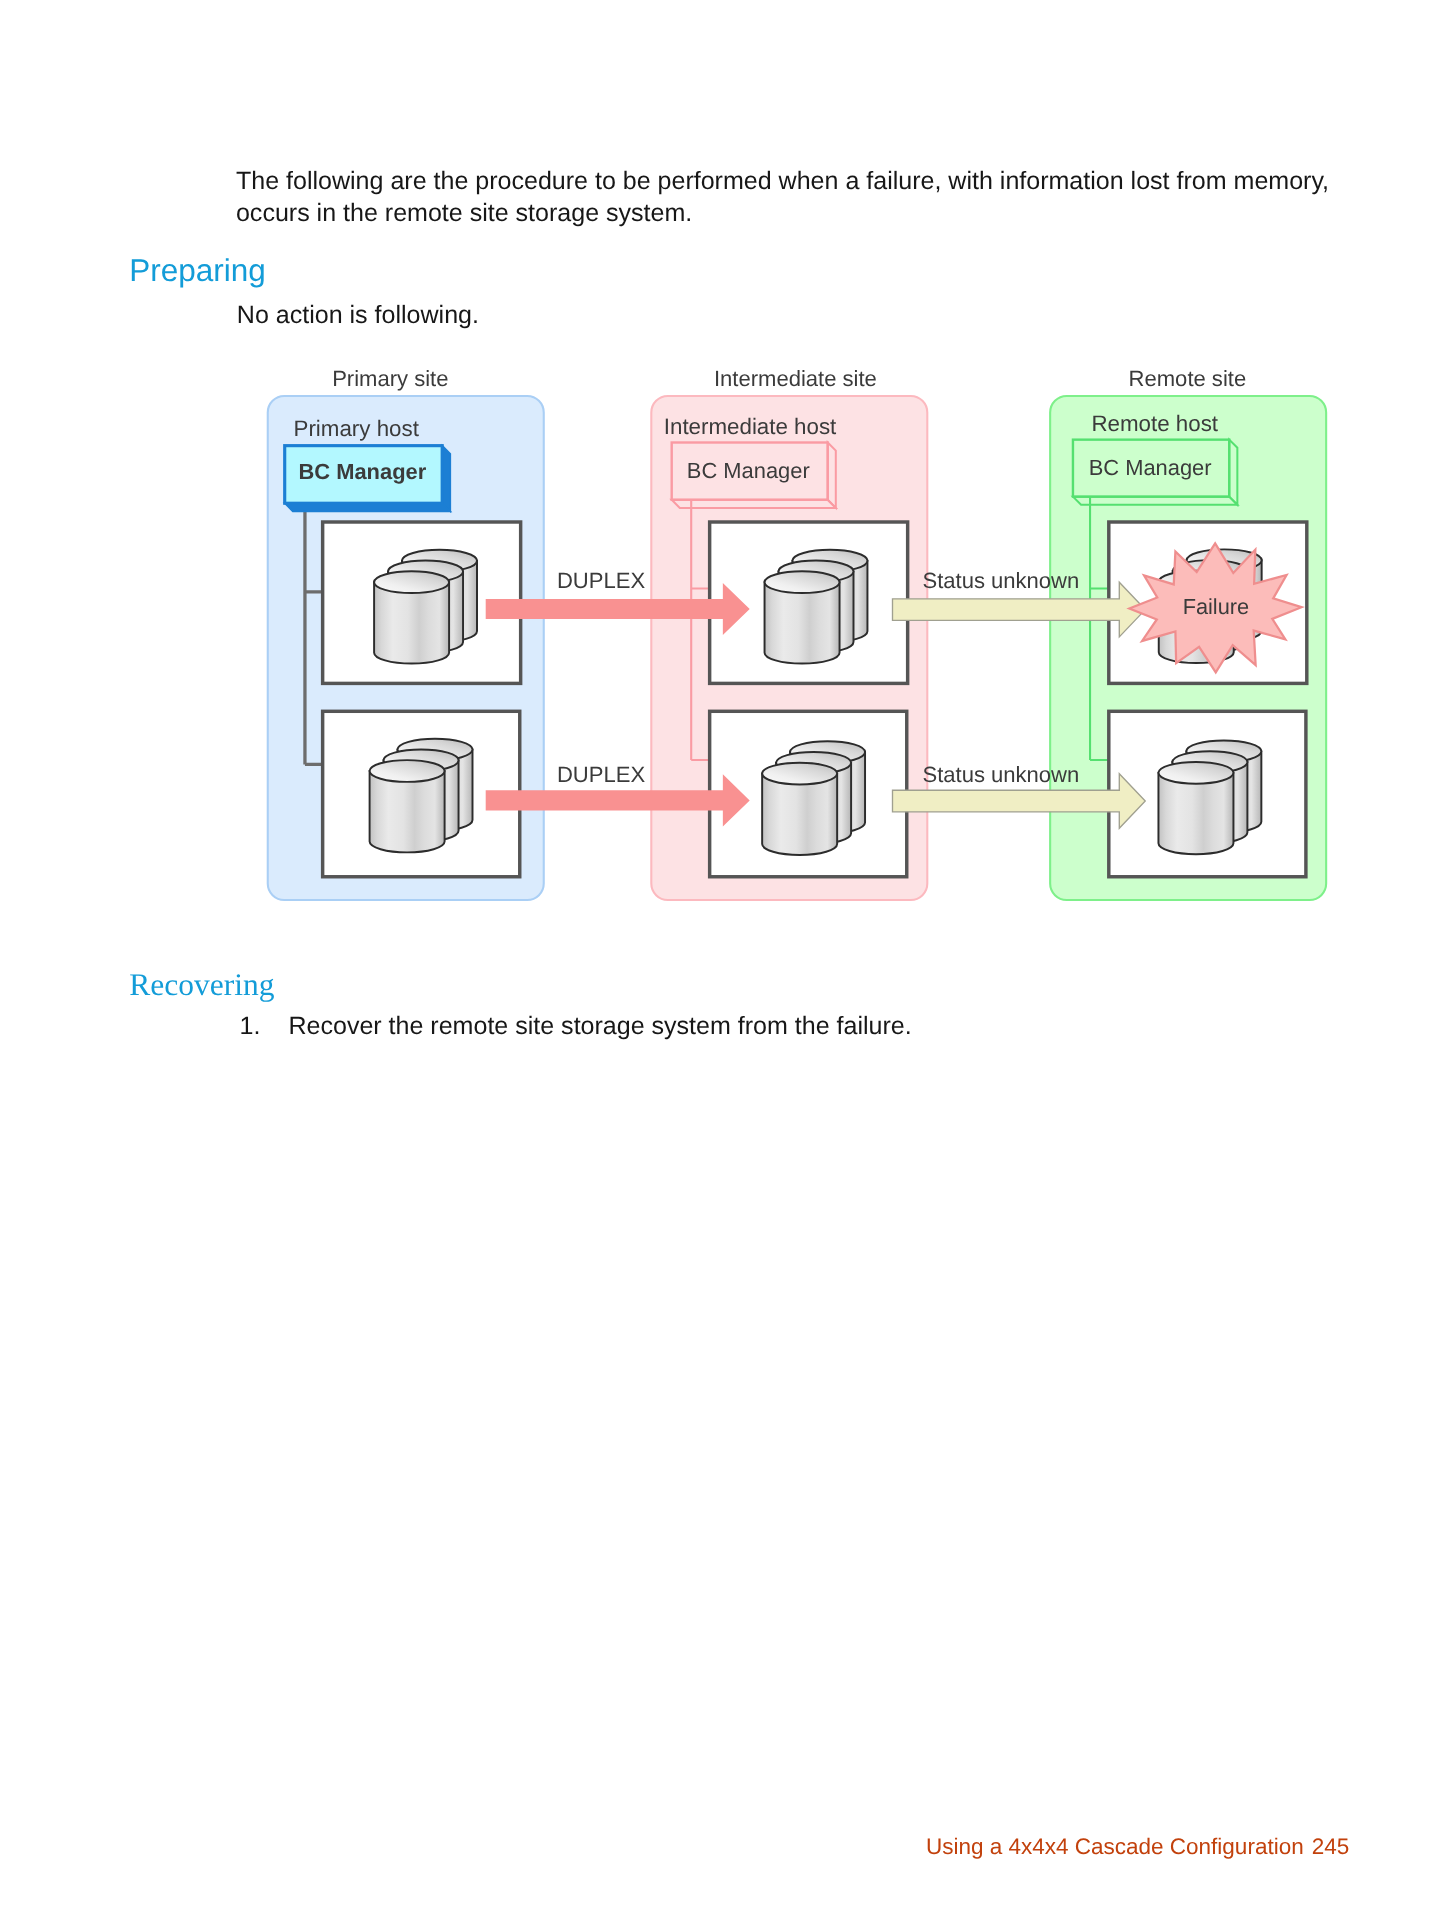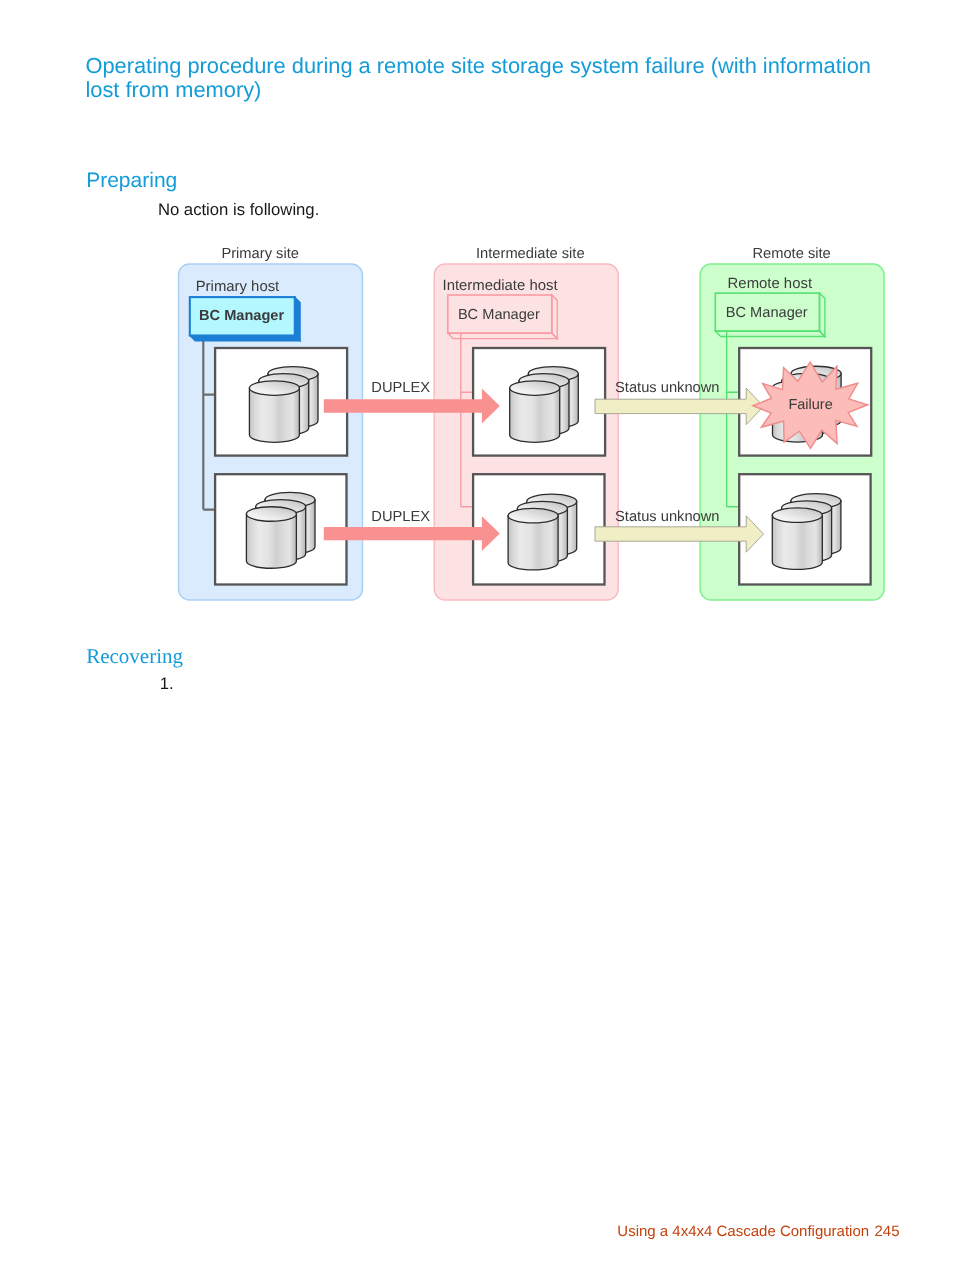--- a/index.html
+++ b/index.html
@@ -51,25 +51,25 @@
   .dg-bcm { font-size:14.6px; }
   .dg-bcm-bold { font-size:14.6px; font-weight:bold; fill:#131313; }
   .dg-link { font-size:14.7px; }
   .dg-failure { font-size:14.5px; fill:#3f3f3f; }
 </style>
 </head>
 <body>
 
 <div class="page">
 
-  <h1 class="h1">
-    <span>Operating procedure during a remote site storage system failure (with information</span><br>
-    <span>lost from memory)</span>
-  </h1>
-
+
+  <div class="body-t" id="intro" style="left:157.3px; top:110.0px;">
+    <span>The following are the procedure to be performed when a failure, with information lost from memory,</span><br>
+    <span>occurs in the remote site storage system.</span>
+  </div>
 
   <div class="h2" id="prep-h" style="top:168.7px;">Preparing</div>
 
   <div class="body-t" id="prep-t" style="left:157.9px; top:199.4px;">No action is following.</div>
 
   <div id="diagram">
   <svg id="dg" width="715" height="370" viewBox="0 0 715 370" xmlns="http://www.w3.org/2000/svg">
     <defs>
       <linearGradient id="cylBody" x1="0" y1="0" x2="1" y2="0">
         <stop offset="0" stop-color="#c2c2c2"></stop>
@@ -204,17 +204,18 @@
             <path d="M635.1 124.2 L647.2 144L661.9 128.4 L661.1 151.2L682.7 145.3 L673.8 160.9L692.7 166.8 L673.2 174.6L681.9 188.2 L660.8 182.4L662.1 205.4 L646.8 192.1L635.5 210.3 L624.4 193.2L609.1 204.1 L608.6 183L586.4 189.3 L596.2 175L577.9 167.7 L596.5 160.3L587.7 145.6 L607.5 151.6L608.6 129.7 L622.8 143.4 Z" fill="#fcbcba" stroke="#ef8e8e" stroke-width="1.5" stroke-linejoin="miter" stroke-miterlimit="6"></path>
             <text x="635.6" y="171.3" text-anchor="middle" class="dg-failure">Failure</text>
           </g>
         </g>
   </svg>
   </div>
 
   <div class="h2" id="rec-h" style="top:643.8px;font-family:Liberation Serif, serif;">Recovering</div>
 
   <div class="body-t" id="rec-n" style="left:159.7px; top:673.2px;">1.</div>
+  <div class="body-t" id="rec-t" style="left:192.3px; top:673.2px;">Recover the remote site storage system from the failure.</div>
 
   <div class="footer" id="foot-a" style="left:617.3px; top:1223.3px;">Using a 4x4x4 Cascade Configuration</div>
   <div class="footer" id="foot-b" style="left:874.5px; top:1223.3px;">245</div>
 
 </div>
 
 </body></html>

